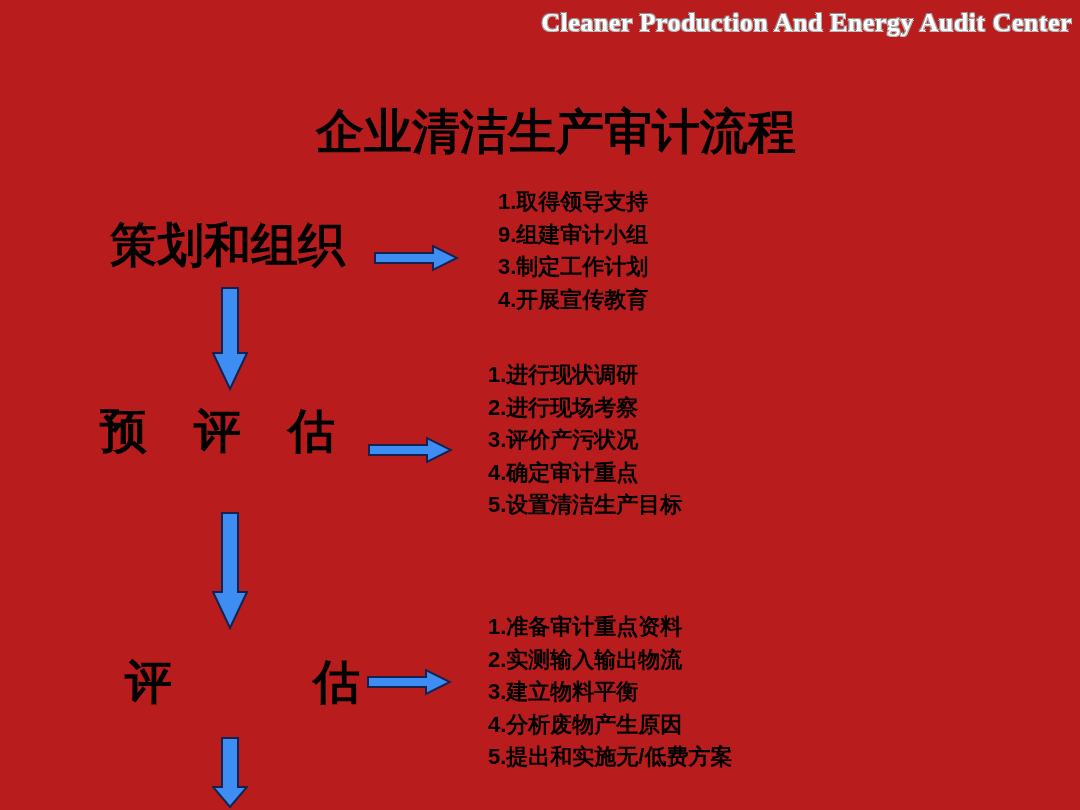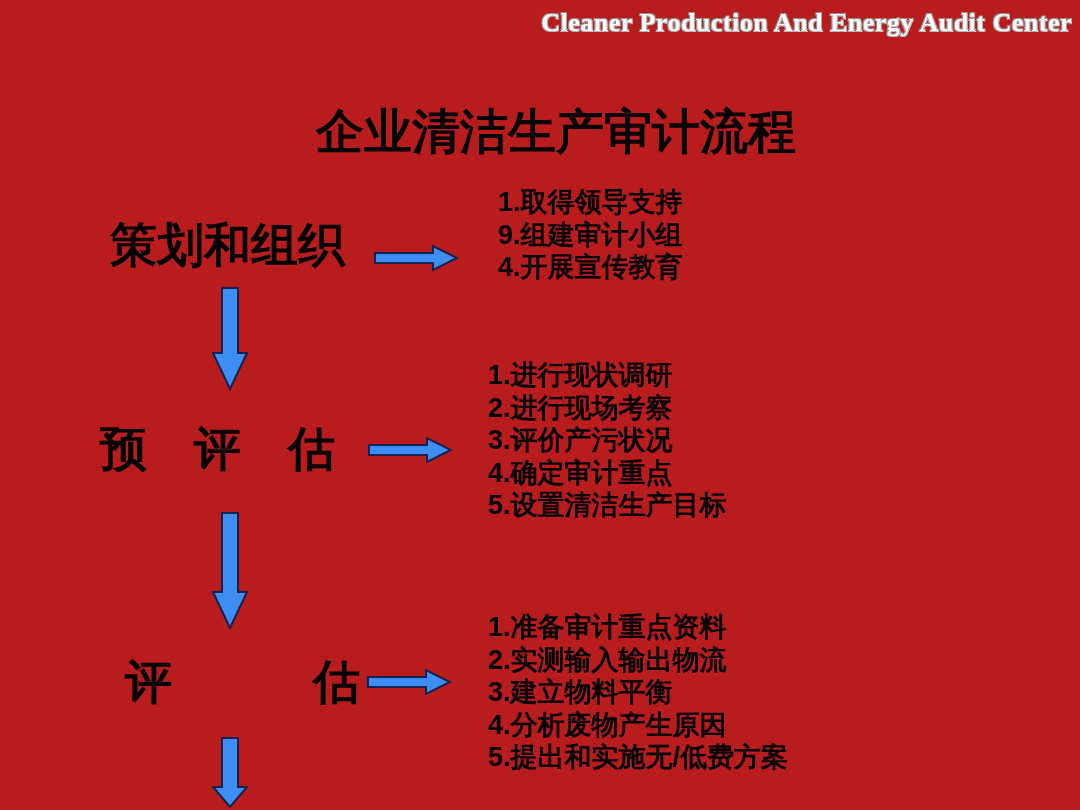--- a/index.html
+++ b/index.html
@@ -23,25 +23,25 @@
     font-family:"Liberation Serif", serif;
     font-weight:bold; font-size:48px; color:#000000;
   }
   .stage-label {
     position:absolute;
     font-family:"Liberation Serif", serif;
     font-weight:bold; font-size:47px; color:#000000;
     white-space:pre; line-height:1.15;
   }
   .s1 { left:110px; top:218px; }
-  .s2 { left:100px; top:422px; }
+  .s2 { left:100px; top:404px; }
   .s3 { left:125px; top:655px;text-align:right; }
   .steps {
     position:absolute;
-    font-weight:bold; font-size:27px; line-height:32.5px;
+    font-weight:bold; font-size:22px; line-height:32.5px;
     color:#000000; white-space:nowrap;
   }
   .l1 { left:498px; top:186px; }
   .l2 { left:488px; top:359px; }
   .l3 { left:488px; top:611px; }
   .rarrow { position:absolute; }
   .r1 { left:374px; top:243px; }
   .r2 { left:368px; top:435px; }
   .r3 { left:367px; top:667px; }
   .darrow { position:absolute; left:212px; }
@@ -58,20 +58,21 @@
 
   <h1 class="title">企业清洁生产审计流程</h1>
 
   <div class="stage-label s1">策划和组织</div>
   <svg class="rarrow r1" width="85" height="30" viewBox="0 0 85 30">
     <polygon points="1,10 59,10 59,3 83,15 59,27 59,20 1,20" stroke-width="2" stroke-linejoin="miter" fill="#3E8DF2" stroke="#13224E"></polygon>
   </svg>
   <div class="steps l1">
       <div class="step">1.取得领导支持</div>
       <div class="step">9.组建审计小组</div>
+      <div class="step">3.制定工作计划</div>
       <div class="step">4.开展宣传教育</div>
     </div>
 
   <svg class="darrow d1" width="36" height="104" viewBox="0 0 36 104">
     <polygon points="10,1 26,1 26,66 35,66 18,102 1,66 10,66" stroke-width="2" stroke-linejoin="miter" fill="#3E8DF2" stroke="#13224E"></polygon>
   </svg>
 
   <div class="stage-label s2">预　评　估</div>
   <svg class="rarrow r2" width="85" height="30" viewBox="0 0 85 30">
     <polygon points="1,10 59,10 59,3 83,15 59,27 59,20 1,20" stroke-width="2" stroke-linejoin="miter" fill="#3E8DF2" stroke="#13224E"></polygon>

